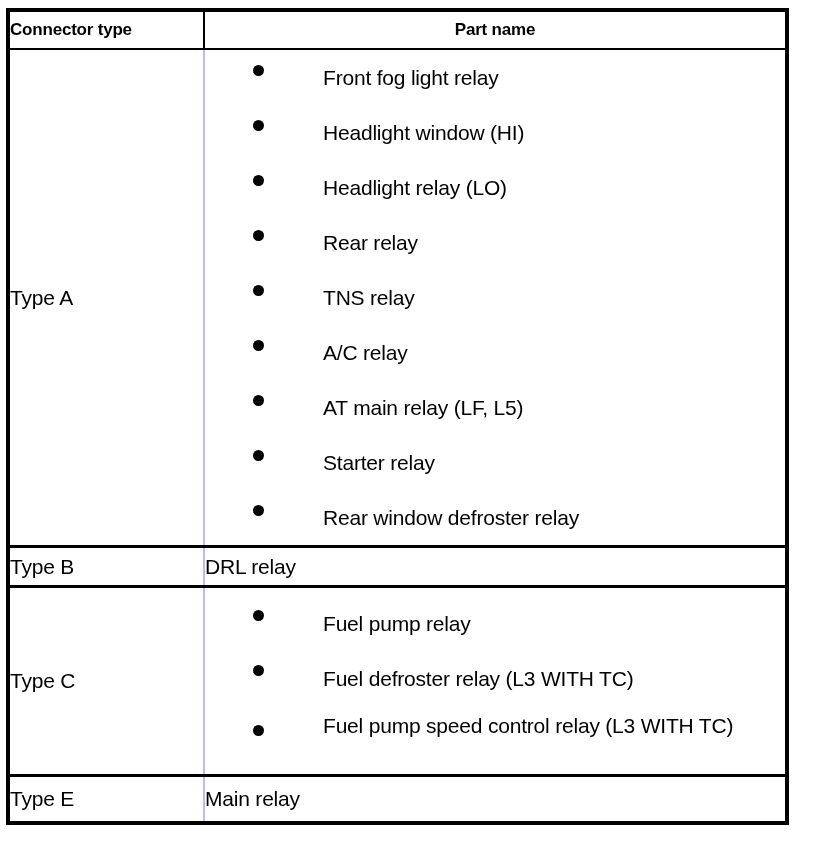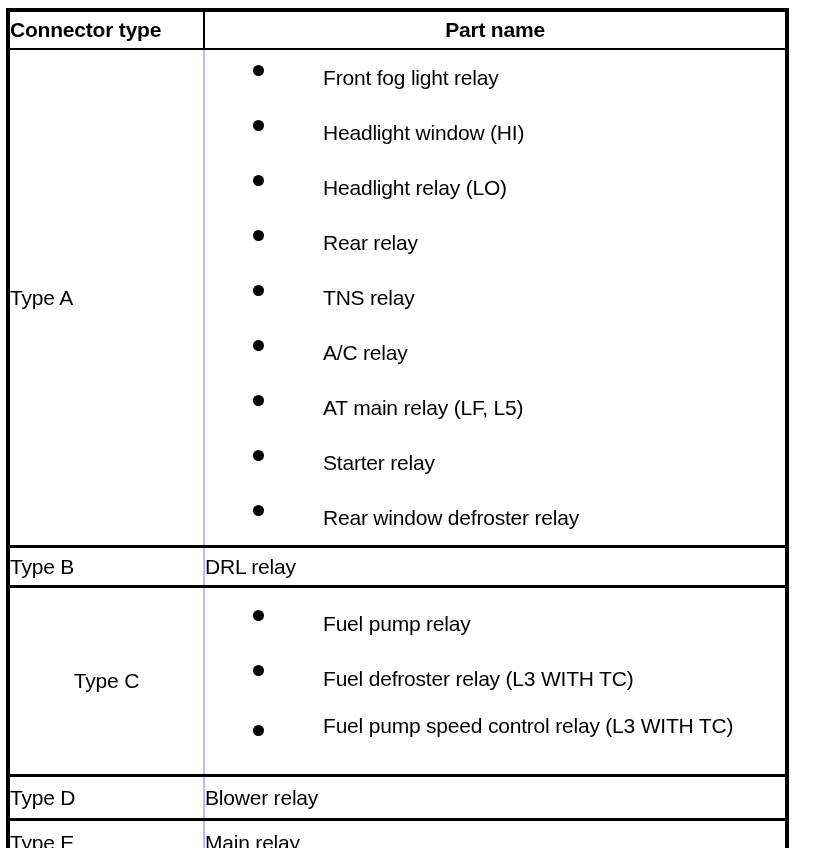--- a/index.html
+++ b/index.html
@@ -37,21 +37,21 @@
 
   .relay-table col.col-type { width: 196px; }
   .relay-table col.col-part { width: 583px; }
 
   
   .relay-table thead th {
     border-bottom: 2px solid #000000;
     padding: 0;
     height: 36px;
     vertical-align: middle;
-    font-size: 21px;
+    font-size: 17px;
     font-weight: bold;
     letter-spacing: -0.2px;
   }
   th.th-type {
     text-align: left;
     padding-left: 7px;
     border-right: 2px solid #000000;
   }
   th.th-part {
     text-align: center;
@@ -74,21 +74,21 @@
     padding-left: 7px;
     text-align: left;
   }
   td.td-part {
     padding-left: 0;
   }
 
   
   .row-a  td { height: 486px; }
   .row-b  td { height: 37px; margin-top: 20px; }
-  .row-c  td { height: 186px; text-align: center; }
+  .row-c  td { height: 186px; }
   .row-d  td { height: 41px; }
   .row-e  td { height: 44px; }
 
   
   ul.part-list {
     list-style: none;
     margin: 0;
     padding: 0;
   }
   ul.part-list li {
@@ -224,28 +224,20 @@
               <span class="li-text">Fuel defroster relay (L3 WITH TC)</span>
             </li>
             <li class="wrapped">
               <span class="bullet"></span>
               <span class="li-text">Fuel pump speed control relay (L3 WITH TC)</span>
             </li>
           </ul>
         </td>
       </tr>
 
-      <tr class="row-d">
-        <td class="td-type">
-          <span class="type-label">Type D</span>
-        </td>
-        <td class="td-part">
-          <span class="plain-part">Blower relay</span>
-        </td>
-      </tr>
 
       <tr class="row-e">
         <td class="td-type">
           <span class="type-label">Type E</span>
         </td>
         <td class="td-part">
           <span class="plain-part">Main relay</span>
         </td>
       </tr>
 

